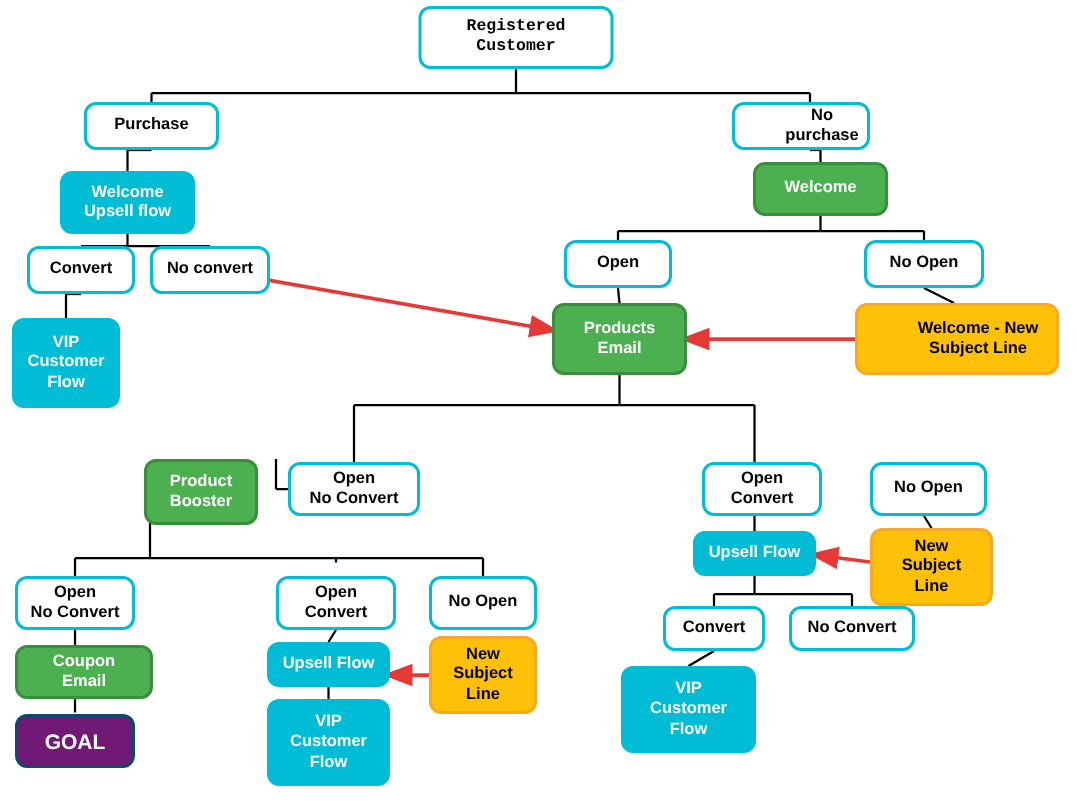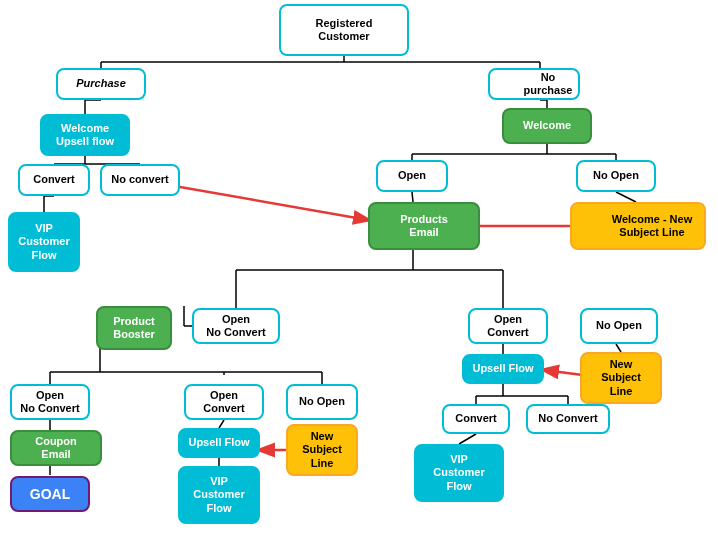--- a/index.html
+++ b/index.html
@@ -42,22 +42,22 @@
       background: #4caf50;
       border: 2px solid #388e3c;
       color: #fff;
     }
     .node-yellow {
       background: #ffc107;
       border: 2px solid #f9a825;
       color: #000;
     }
     .node-dark-green {
-      background: #3b82f6;
-      border: 2px solid #701a75;
+      background: #701a75;
+      border: 2px solid #0c4a6e;
       color: #fff;
     }
     svg.lines {
       position: absolute;
       top: 0; left: 0;
       width: 718px;
       height: 540px;
       pointer-events: none;
     }
   </style>
@@ -144,26 +144,26 @@
 
     <line x1="621" y1="380" x2="544" y2="370" stroke="#e53935" stroke-width="2.5" marker-end="url(#arrowRed)"></line>
 
     <defs>
       <marker id="arrowRed" markerWidth="8" markerHeight="8" refX="6" refY="3" orient="auto">
         <path d="M0,0 L0,6 L8,3 z" fill="#e53935"></path>
       </marker>
     </defs>
   </svg>
 
-  <div class="node node-white" style="left:279px;top:4px;width:130px;height:52px;">
+  <div class="node node-white" style="left:279px;top:4px;width:130px;height:42px;font-family:Liberation Mono, monospace;">
     <span style="white-space:pre-line;">Registered
 Customer</span>
   </div>
 
-  <div class="node node-white" style="left:56px;top:68px;width:90px;height:32px;font-style:italic;">
+  <div class="node node-white" style="left:56px;top:68px;width:90px;height:32px;">
     <span>Purchase</span>
   </div>
 
   <div class="node node-white" style="left:488px;top:68px;width:92px;height:32px;padding-left:32px;">
     <span>No purchase</span>
   </div>
 
   <div class="node node-cyan" style="left:40px;top:114px;width:90px;height:42px;">
     <span style="white-space:pre-line;">Welcome
 Upsell flow</span>
@@ -188,21 +188,21 @@
   </div>
 
   <div class="node node-white" style="left:376px;top:160px;width:72px;height:32px;">
     <span>Open</span>
   </div>
 
   <div class="node node-white" style="left:576px;top:160px;width:80px;height:32px;">
     <span>No Open</span>
   </div>
 
-  <div class="node node-green" style="left:368px;top:202px;width:112px;height:48px;">
+  <div class="node node-green" style="left:368px;top:202px;width:90px;height:48px;">
     <span style="white-space:pre-line;">Products
 Email</span>
   </div>
 
   <div class="node node-yellow" style="left:570px;top:202px;width:136px;height:48px;padding-left:32px;">
     <span style="white-space:pre-line;">Welcome - New
 Subject Line</span>
   </div>
 
   <div class="node node-white" style="left:192px;top:308px;width:88px;height:36px;">

